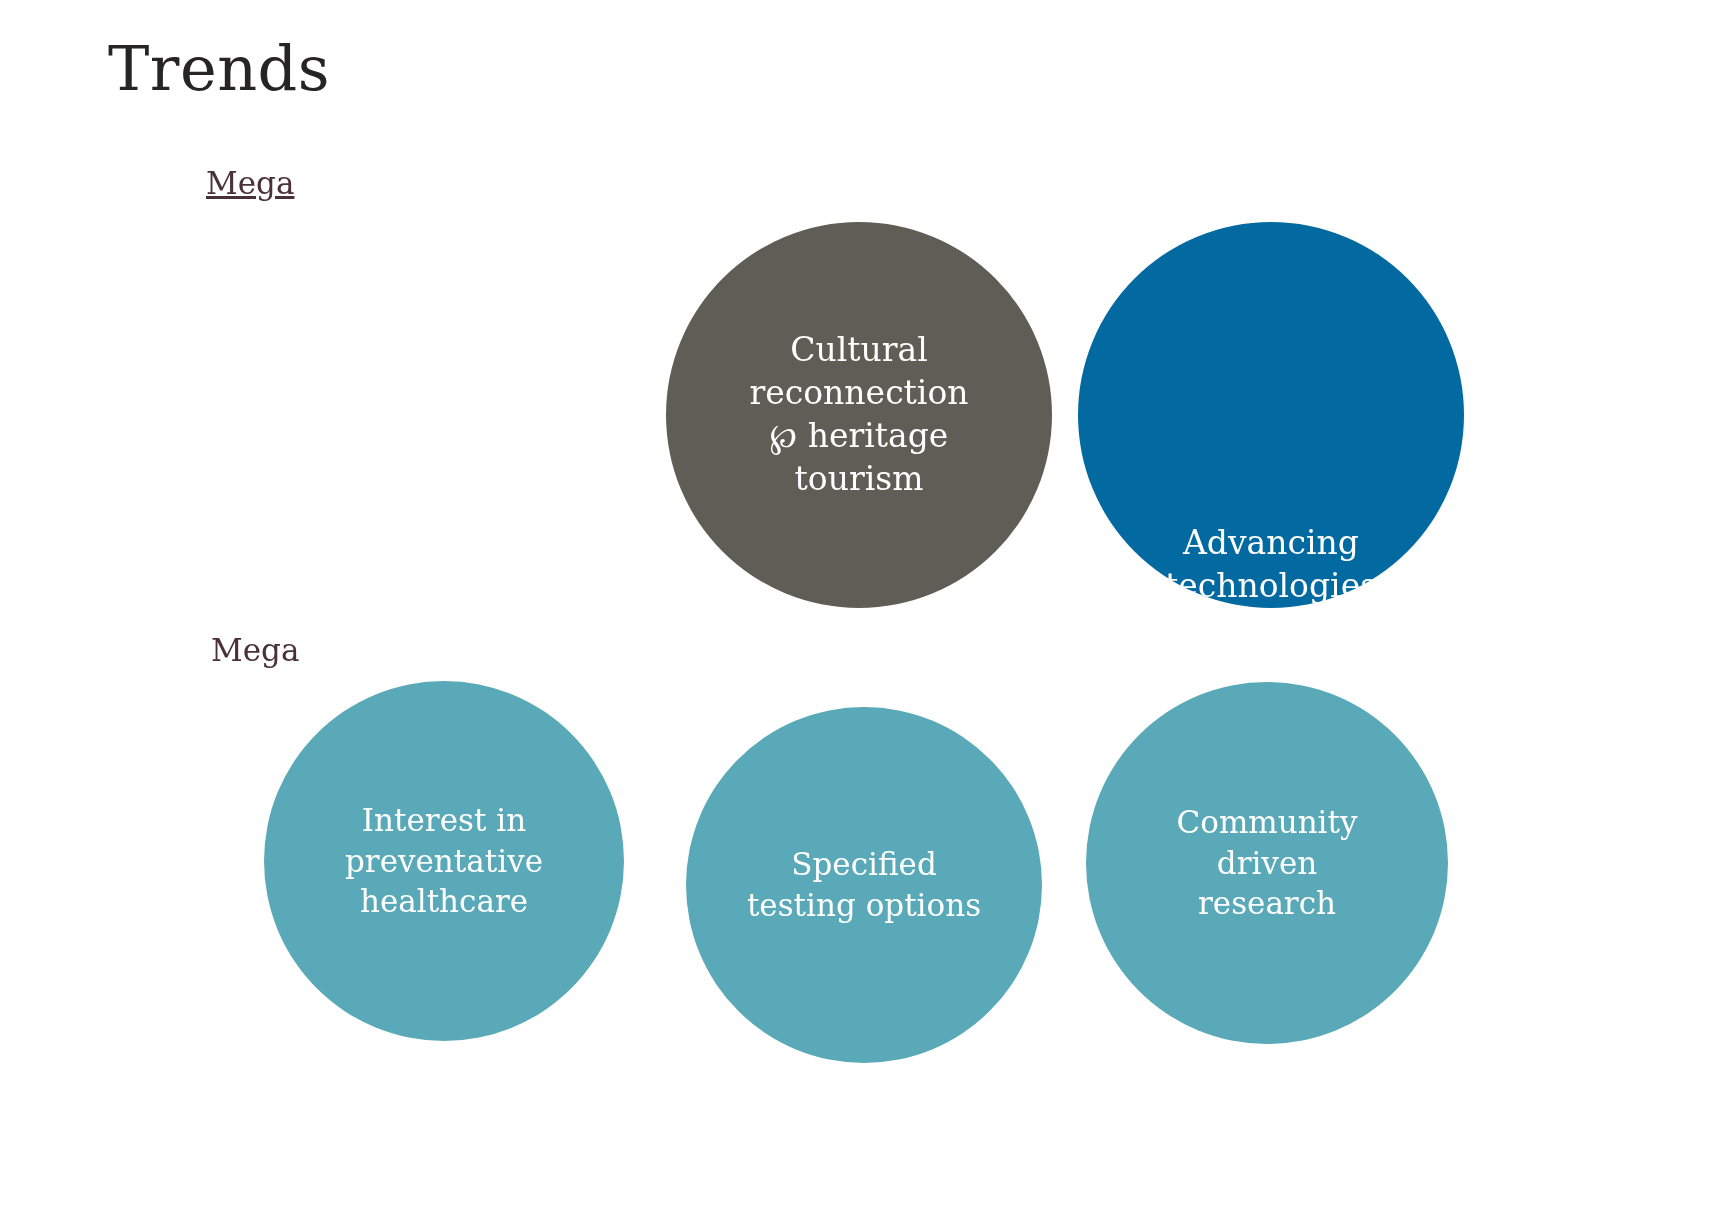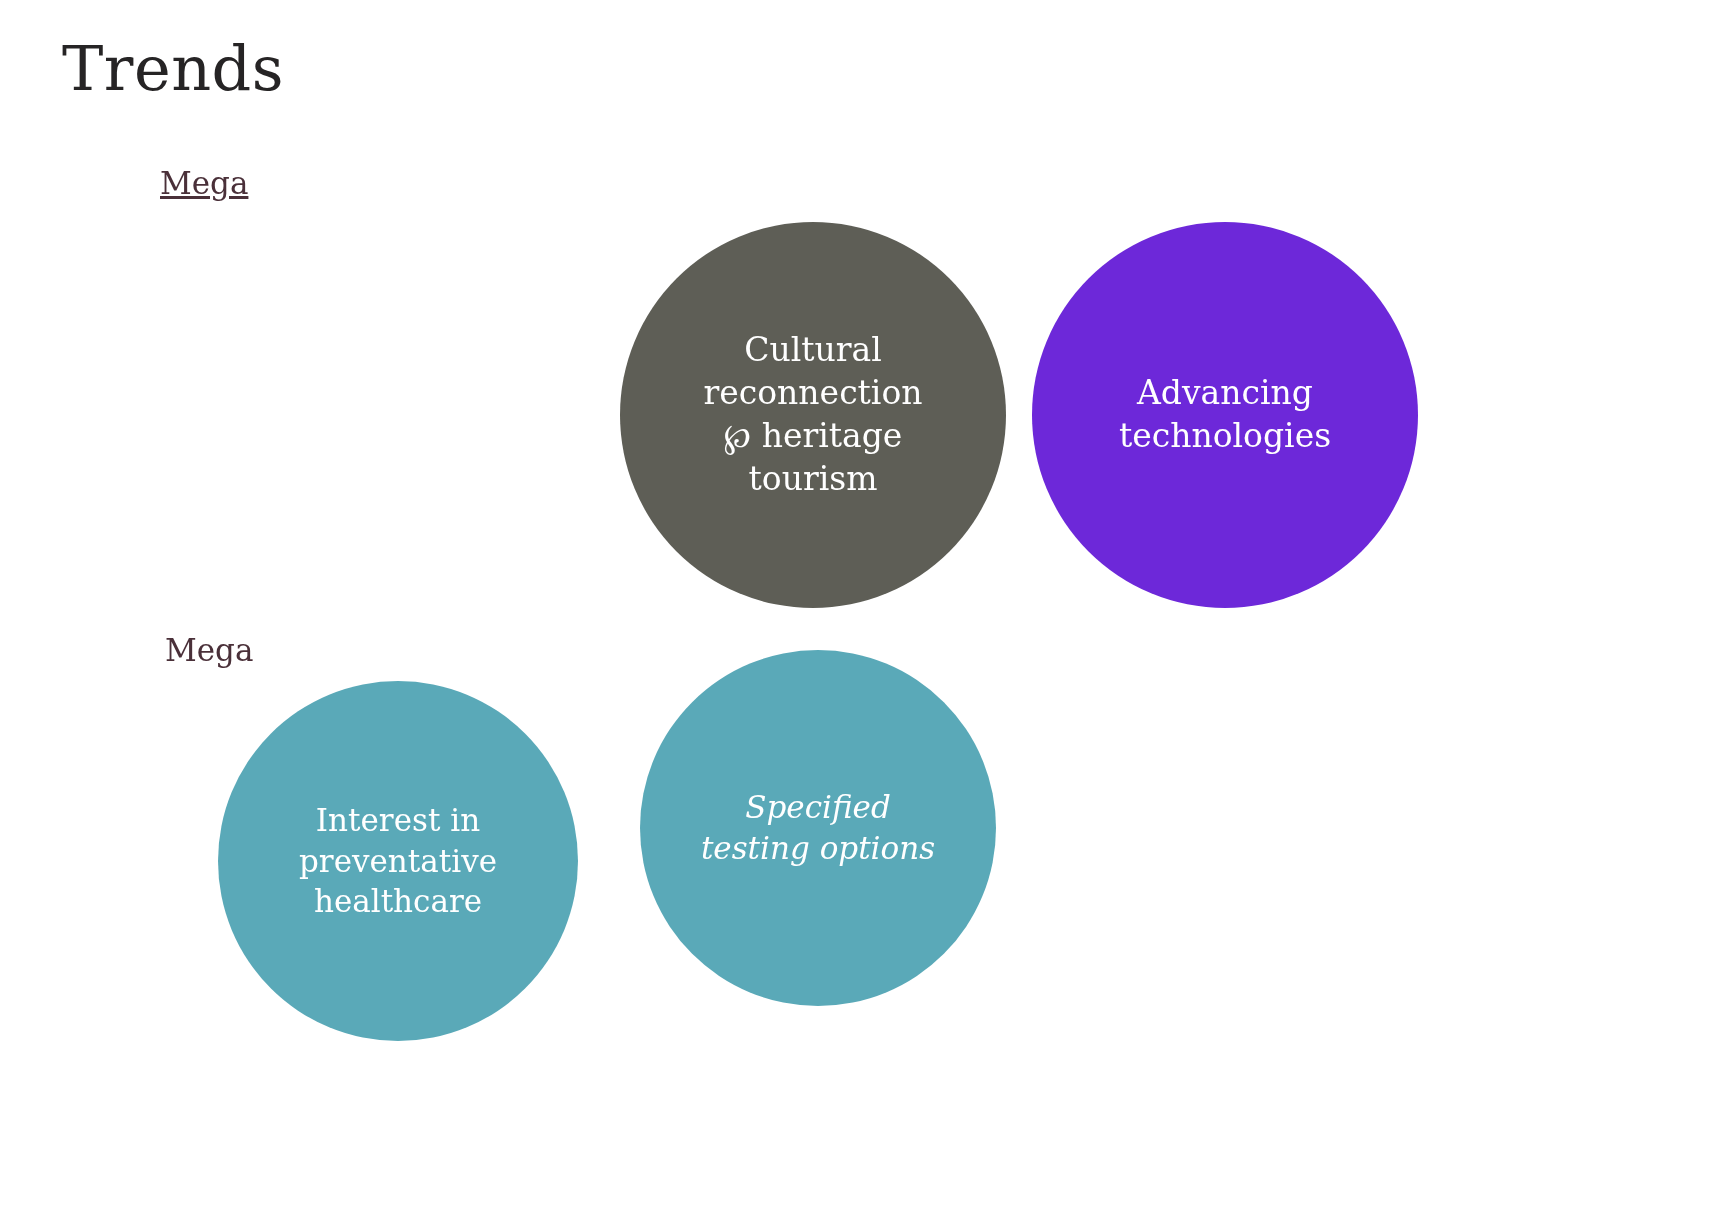--- a/index.html
+++ b/index.html
@@ -13,20 +13,21 @@
     position: relative;
     overflow: hidden;
     font-family: "DejaVu Serif", "Liberation Serif", serif;
     -webkit-font-smoothing: antialiased;
   }
 
   #slide {
     position: absolute;
     inset: 0;
     background: #ffffff;
+    margin-left: 46px;
   }
 
   
   .page-title {
     position: absolute;
     left: 62px;
     top: 38px;
     font-size: 62px;
     line-height: 1.0;
     color: #262425;
@@ -69,21 +70,21 @@
     white-space: pre-line;
   }
 
   
   .mega-1 { left: 193px;  top: 216px; width: 396px; height: 396px; }
   .mega-2 { left: 620px;  top: 222px; width: 386px; height: 386px; }
   .mega-3 { left: 1032px; top: 222px; width: 386px; height: 386px; }
 
   
   .macro-1 { left: 218px;  top: 681px; width: 360px; height: 360px; }
-  .macro-2 { left: 640px;  top: 650px; width: 356px; height: 356px; font-style: italic; }
+  .macro-2 { left: 640px;  top: 707px; width: 356px; height: 356px; }
   .macro-3 { left: 1040px; top: 682px; width: 362px; height: 362px; }
 
   .mega-2 .circle-text,
   .mega-3 .circle-text { font-size: 33px; }
 
   .macro-1 .circle-text,
   .macro-2 .circle-text,
   .macro-3 .circle-text { font-size: 31px; line-height: 1.32; }
 </style>
 </head>
@@ -96,32 +97,37 @@
   <div class="row-label mega" style="color: rgb(74, 48, 57); text-decoration: underline;">Mega</div>
 
 
   <div class="circle mega-2" style="background: rgb(94, 94, 86);">
     <div class="circle-text" style="color: rgb(255, 255, 255);">Cultural
 reconnection
 ℘ heritage
 tourism</div>
   </div>
 
-  <div class="circle mega-3" style="background: #6d28d9;">
+  <div class="circle mega-3" style="background: #0369a1; align-items: flex-end;">
     <div class="circle-text" style="color: rgb(255, 255, 255);">Advancing
 technologies</div>
   </div>
 
   <div class="row-label macro" style="color: rgb(74, 48, 57);">Mega</div>
 
   <div class="circle macro-1" style="background: rgb(90, 169, 184);">
     <div class="circle-text" style="color: rgb(255, 255, 255);">Interest in
 preventative
 healthcare</div>
   </div>
 
   <div class="circle macro-2" style="background: rgb(90, 169, 184);">
     <div class="circle-text" style="color: rgb(255, 255, 255);">Specified
 testing options</div>
   </div>
 
+  <div class="circle macro-3" style="background: rgb(90, 169, 184);">
+    <div class="circle-text" style="color: rgb(255, 255, 255);">Community
+driven
+research</div>
+  </div>
 
 </div>
 
 </body></html>

